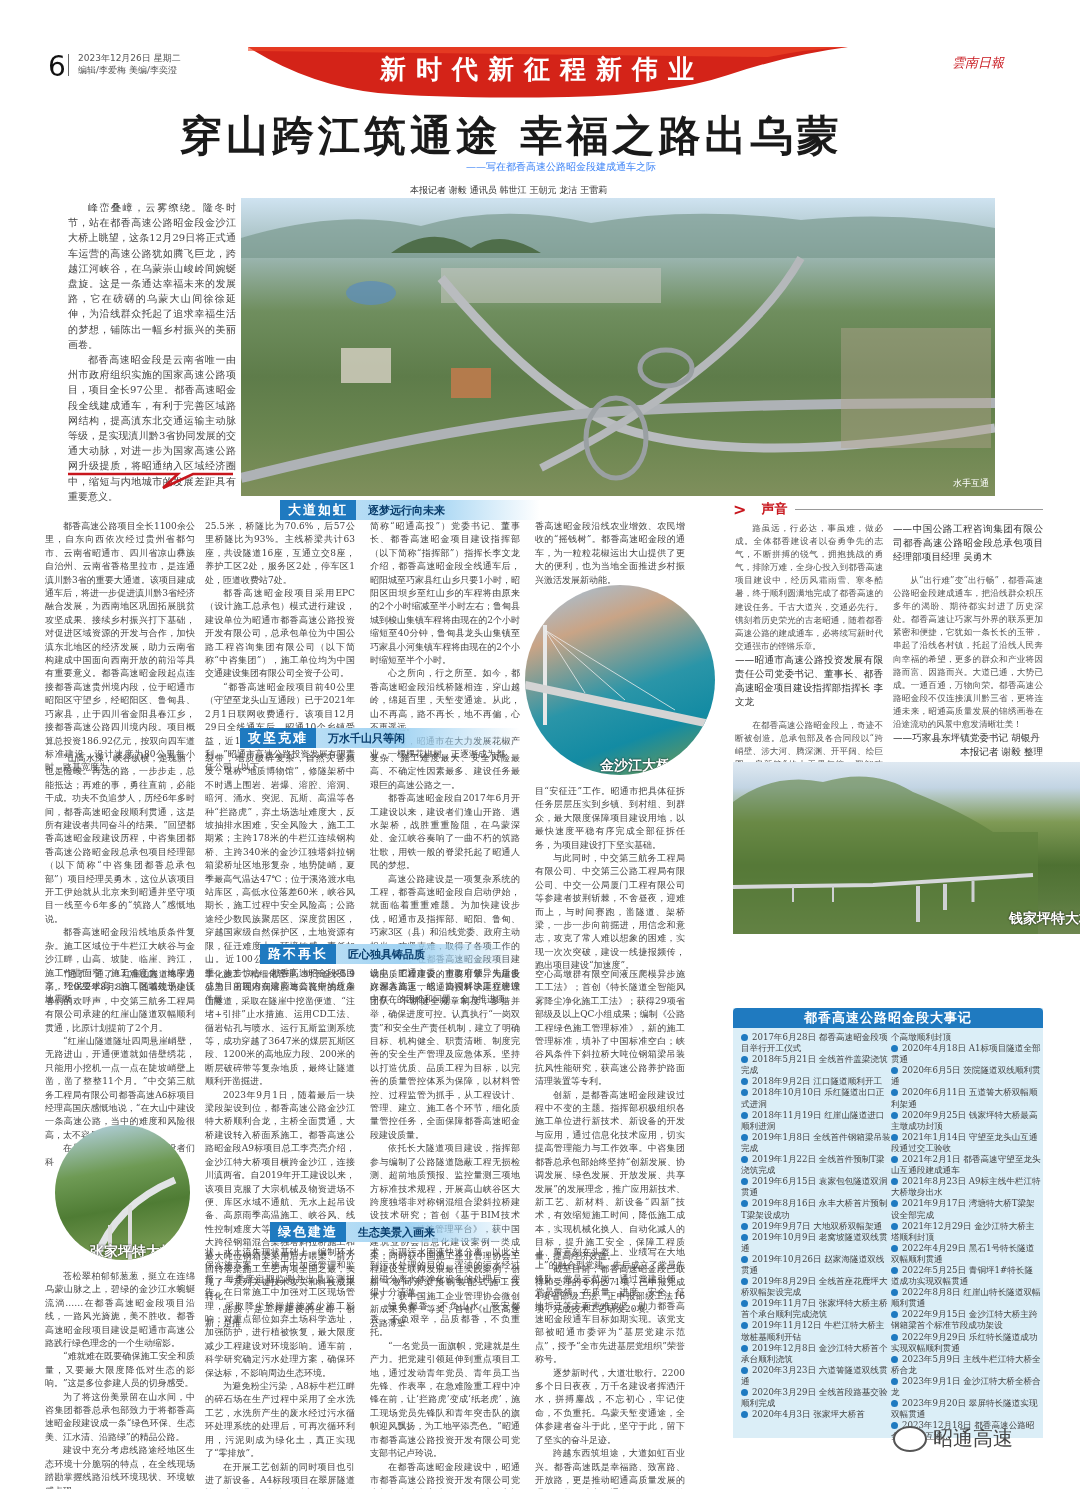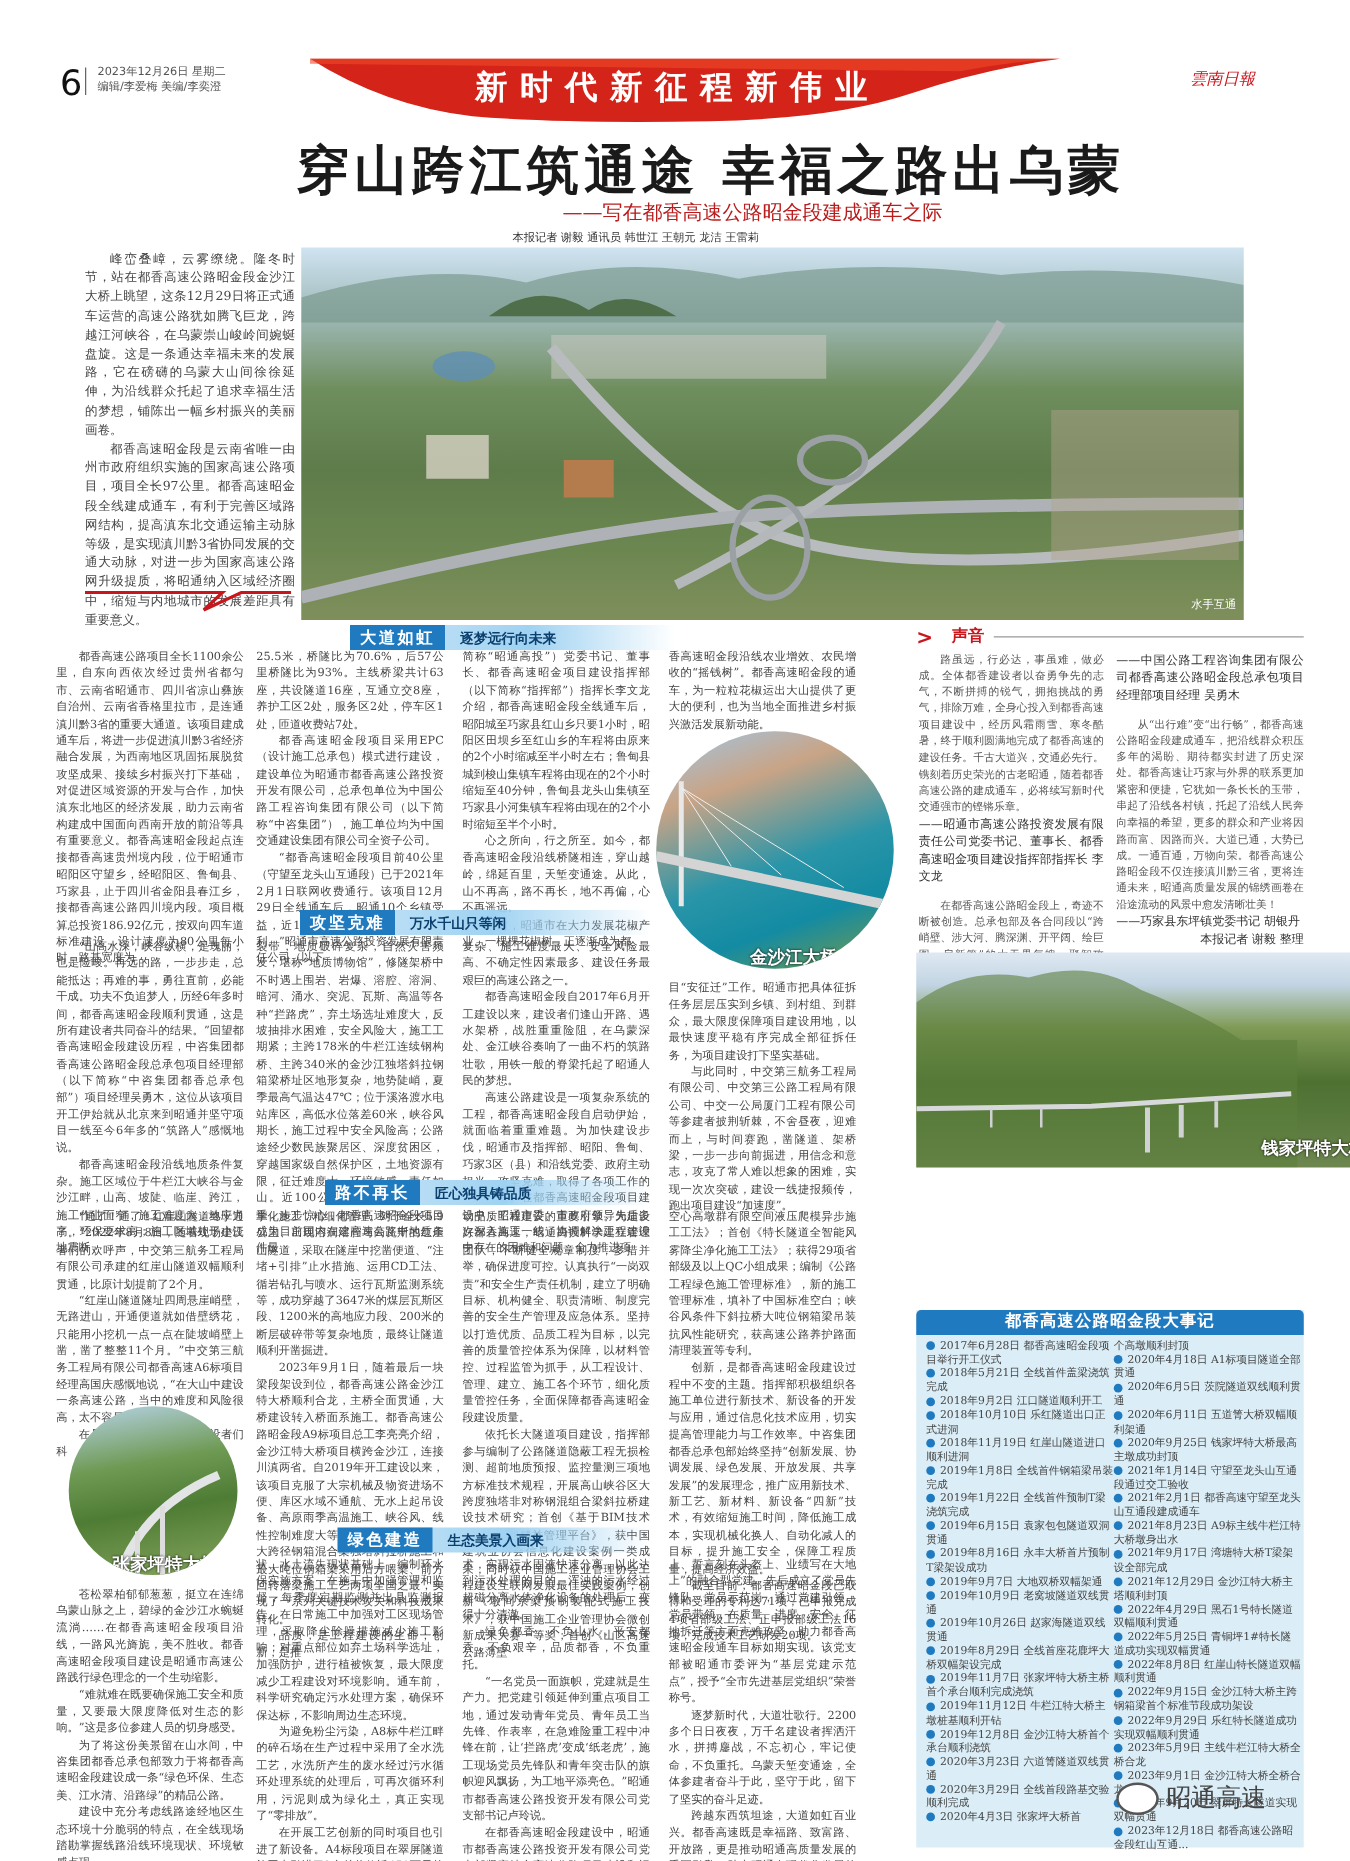--- a/index.html
+++ b/index.html
@@ -4,22 +4,22 @@
 <style>
 *{box-sizing:border-box;margin:0;padding:0}
 body{width:1080px;height:1489px;background:#fff;font-family:"DejaVu Serif",serif;color:#333;position:relative;overflow:hidden}
 .abs{position:absolute}
 .hdr-num{left:48px;top:50px;font-family:"DejaVu Sans",sans-serif;font-size:28px;color:#111}
 .hdr-sep{left:68px;top:54px;width:1px;height:22px;background:#666}
 .hdr-meta{left:78px;top:52px;font-family:"DejaVu Sans",sans-serif;font-size:9px;color:#555;line-height:12px}
 .banner{left:248px;top:45px;width:600px;height:56px}
 .banner-text{left:380px;top:52px;font-family:"DejaVu Serif",serif;font-weight:bold;font-size:26px;color:#fff;letter-spacing:10px}
 .logo{left:952px;top:54px;font-family:"DejaVu Serif",serif;font-style:italic;font-size:13px;color:#c8161d}
-.headline{left:180px;top:108px;width:720px;text-align:right;font-family:"DejaVu Sans",sans-serif;font-weight:bold;font-size:42px;color:#1a1a1a;letter-spacing:4px;white-space:nowrap}
-.subhead{left:450px;top:160px;font-size:16px;color:#b91c1c}
+.headline{left:180px;top:108px;width:720px;text-align:left;font-family:"DejaVu Sans",sans-serif;font-weight:bold;font-size:42px;color:#1a1a1a;letter-spacing:4px;white-space:nowrap}
+.subhead{left:466px;top:160px;font-size:10px;color:#3b82f6}
 .byline{left:410px;top:184px;font-family:"DejaVu Sans",sans-serif;font-size:9px;color:#333}
 .hero{left:241px;top:198px;width:754px;height:298px;background:linear-gradient(180deg,#cfe3f1 0%,#9fb9b8 18%,#6f8e5e 38%,#5e7c4a 60%,#6b8650 80%,#7f8f5c 100%);overflow:hidden}
 .hero svg{position:absolute;left:0;top:0}
 .hero-credit{right:6px;bottom:6px;font-family:"DejaVu Sans",sans-serif;font-size:9px;color:#fff}
 .lede{left:68px;top:200px;width:168px;font-size:10px;line-height:15.2px;color:#444;text-align:justify}
 .lede p{text-indent:2em}
 .zigzag{left:68px;top:468px;width:165px;height:30px}
 .col{font-size:9px;line-height:13.4px;color:#444;text-align:justify}
 .col p{text-indent:2em}
 .sechead{height:20px;display:flex;align-items:center}
@@ -29,21 +29,21 @@
 .circle{border-radius:50%;overflow:hidden}
 .circle-cap{font-family:"DejaVu Sans",sans-serif;font-size:14px;color:#fff;font-weight:bold;text-shadow:0 0 2px #000}
 .voice-head{left:733px;top:500px;width:310px;height:18px;display:flex;align-items:center}
 .voice-head .arrow{color:#c8161d;font-size:16px;font-family:"DejaVu Sans",sans-serif;font-weight:bold}
 .voice-head .t{color:#c8161d;font-size:13px;font-family:"DejaVu Sans",sans-serif;font-weight:bold;margin-left:15px}
 .voice-head .line{flex:1;height:1px;background:#999;margin-left:8px}
 .voice{font-family:"DejaVu Serif",serif;font-size:8.6px;line-height:13.1px;color:#555;text-align:justify}
 .voice p{text-indent:2em}
 .voice .sig{font-family:"DejaVu Sans",sans-serif;font-size:9.6px;line-height:14px;color:#333;text-indent:0}
 .bridge-photo{left:733px;top:762px;width:366px;height:172px;background:linear-gradient(180deg,#dfe9f2 0%,#c2d4e3 15%,#7f9a55 35%,#4e7132 60%,#5a7a3e 80%,#6e8750 100%);overflow:hidden}
-.events{left:733px;top:1048px;width:310px;height:430px;background:#dbeef7}
+.events{left:733px;top:1008px;width:310px;height:430px;background:#dbeef7}
 .events-title{position:absolute;left:0;top:0;width:100%;height:20px;background:#1f7ac0;border-radius:4px 4px 0 0;color:#fff;font-family:"DejaVu Sans",sans-serif;font-weight:bold;font-size:13px;text-align:center;line-height:20px;letter-spacing:1px}
 .ev-col{position:absolute;top:24px;width:150px;font-size:8.6px;line-height:11.1px;color:#444}
 .ev{margin-bottom:0}
 .ev .dot{display:inline-block;width:7px;height:7px;border-radius:50%;background:#1f7ac0;margin-right:4px;vertical-align:middle}
 .watermark{left:893px;top:1425px;font-family:"DejaVu Sans",sans-serif;font-size:20px;color:#444;display:flex;align-items:center}
 .watermark .wicon{width:34px;height:26px;border:2px solid #555;border-radius:50%;margin-right:6px;background:#fff}
 </style>
 </head>
 <body>
 

